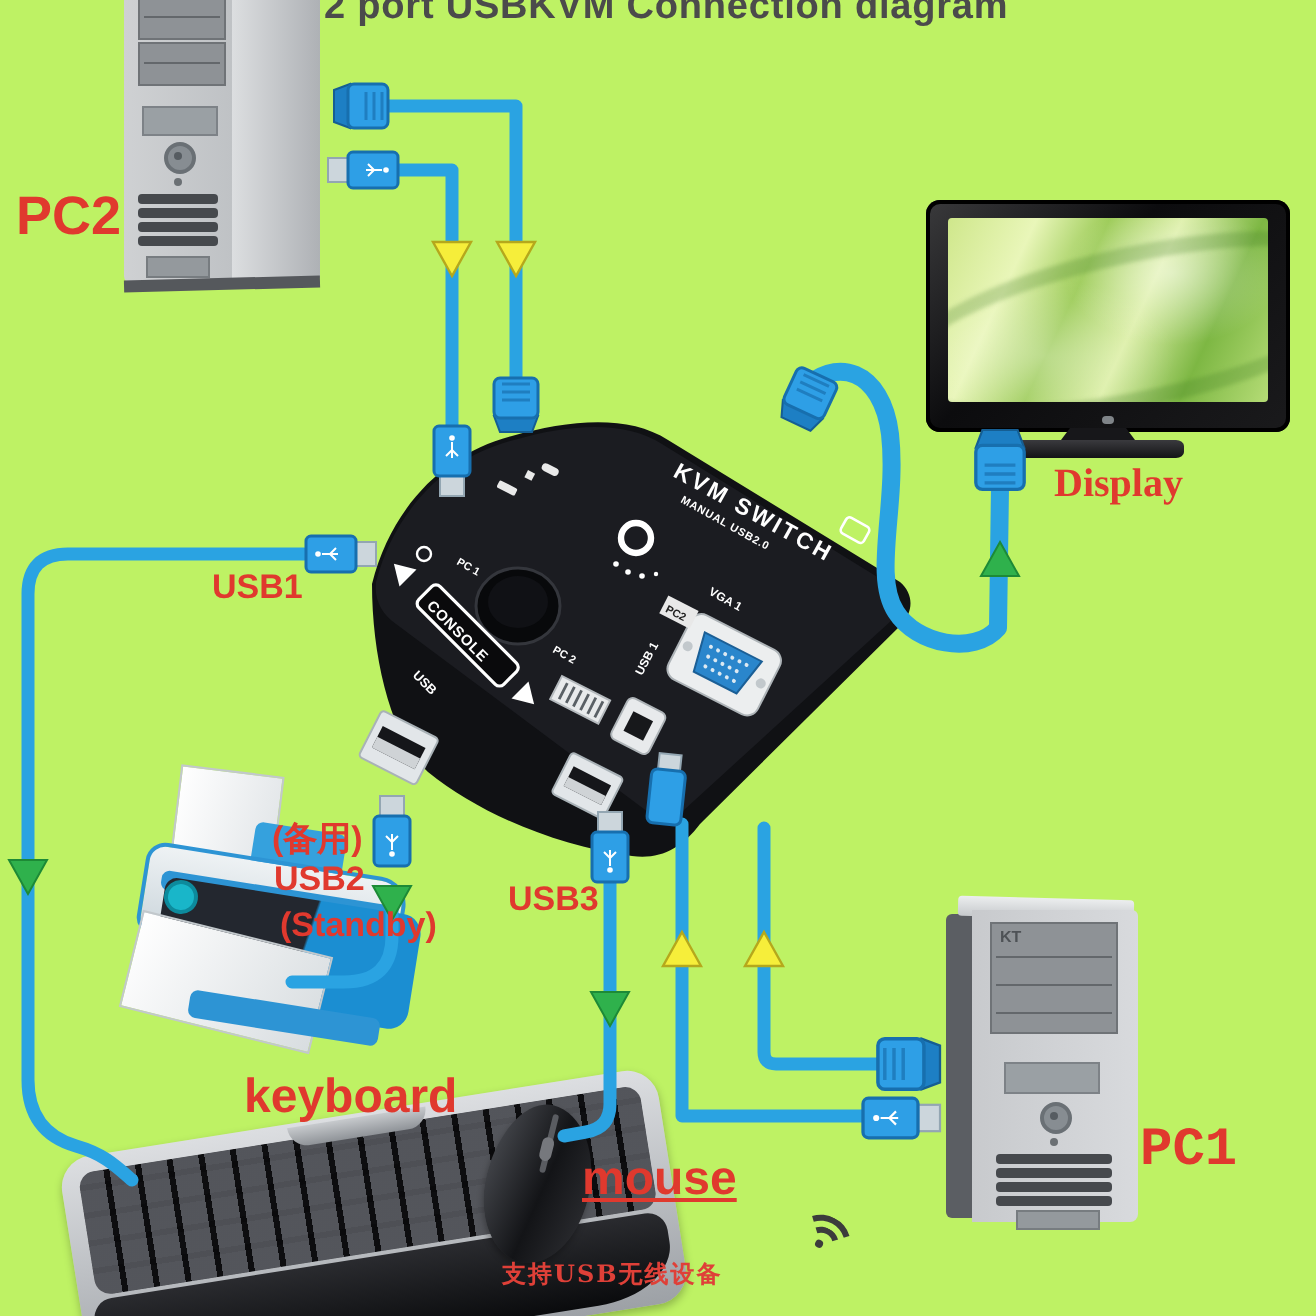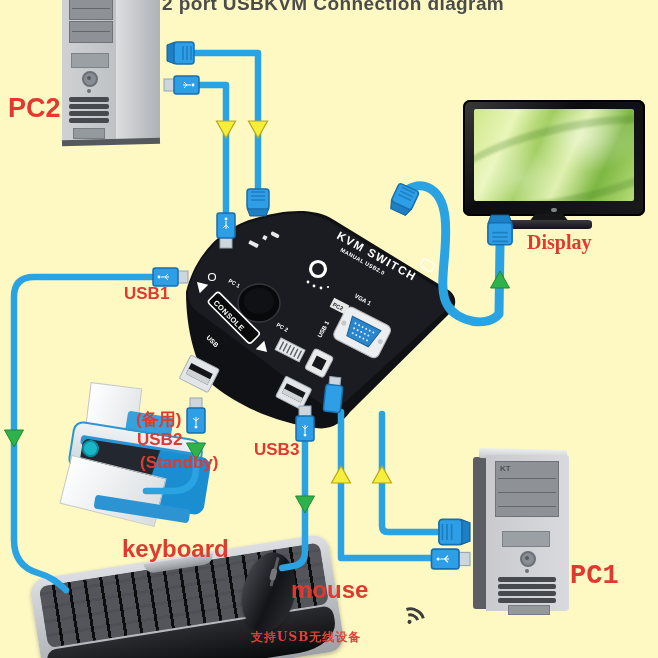--- a/index.html
+++ b/index.html
@@ -1,18 +1,18 @@
 <!DOCTYPE html>
 <html><head>
 <meta charset="utf-8">
 <style>
   html,body{margin:0;padding:0;background:#fff;}
   #stage{
     position:relative;width:658px;height:658px;overflow:hidden;
-    background:#fef9c3;font-family:"Liberation Sans",sans-serif;
+    background:#bef264;font-family:"Liberation Sans",sans-serif;
   }
   .abs{position:absolute;}
   
   .lbl{position:absolute;color:#e0392e;font-weight:bold;white-space:nowrap;z-index:6;}
   #title{position:absolute;left:162px;top:-7px;z-index:6;color:#4b4b4b;
          font-size:19px;font-weight:bold;letter-spacing:.4px;white-space:nowrap;}
   #pc2-label,#pc1-label{font-size:27px;}
   #usb1-label,#usb3-label,#usb2-cn,#usb2-label,#usb2-en{font-size:17px;}
   #keyboard-label,#mouse-label{font-size:24px;}
   #display-label{font-size:20px;font-family:Liberation Serif, serif;}
@@ -169,21 +169,21 @@
     <div class="keys"></div>
     <div class="notch"></div>
     <div class="palm"></div>
   </div>
   <div class="lbl" id="keyboard-label" style="left:122px;top:535px;">keyboard</div>
 
   <div id="mouse">
     <div class="m-line"></div>
     <div class="m-wheel"></div>
   </div>
-  <div class="lbl" id="mouse-label" style="left:291px;top:576px;">mouse</div>
+  <div class="lbl" id="mouse-label" style="left:291px;top:576px;text-decoration:underline;">mouse</div>
 
   <svg id="wires" width="658" height="658" viewBox="0 0 658 658">
     <defs>
       <g id="usbA">
         <rect x="-11" y="-6" width="11" height="12" fill="#ccd6dc" stroke="#93a6b2" stroke-width="1"></rect>
         <rect x="-35" y="-9" width="25" height="18" rx="2.5" fill="#2e9fe6" stroke="#176fae" stroke-width="1.5"></rect>
         <circle cx="-29" cy="0" r="1.4" fill="#fff"></circle>
         <path d="M-27,0 h8 M-23,0 l3,-3 M-23,0 l3,3" stroke="#fff" stroke-width="1" fill="none"></path>
       </g>
       <g id="vgaM">
@@ -317,21 +317,21 @@
     <use href="#arrY" transform="translate(226,128) rotate(180)"></use>
     <use href="#arrY" transform="translate(258,128) rotate(180)"></use>
     <use href="#arrY" transform="translate(341,476)"></use>
     <use href="#arrY" transform="translate(382,476)"></use>
     <use href="#arrG" transform="translate(500,281)"></use>
     <use href="#arrG" transform="translate(14,437) rotate(180)"></use>
     <use href="#arrG" transform="translate(196,450) rotate(180)"></use>
     <use href="#arrG" transform="translate(305,503) rotate(180)"></use>
   </svg>
 
-  <div class="lbl" id="usb1-label" style="left:124px;top:284px;">USB1</div>
+  <div class="lbl" id="usb1-label" style="left:106px;top:284px;">USB1</div>
   <div class="lbl" id="usb3-label" style="left:254px;top:440px;">USB3</div>
 
   <div id="wifi">
       <div class="a1"></div>
       <div class="a2"></div>
       <div class="d"></div>
     </div>
   <div class="lbl" id="footer-text" style="left:251px;top:629px;">支持USB无线设备</div>
 
 </div>

